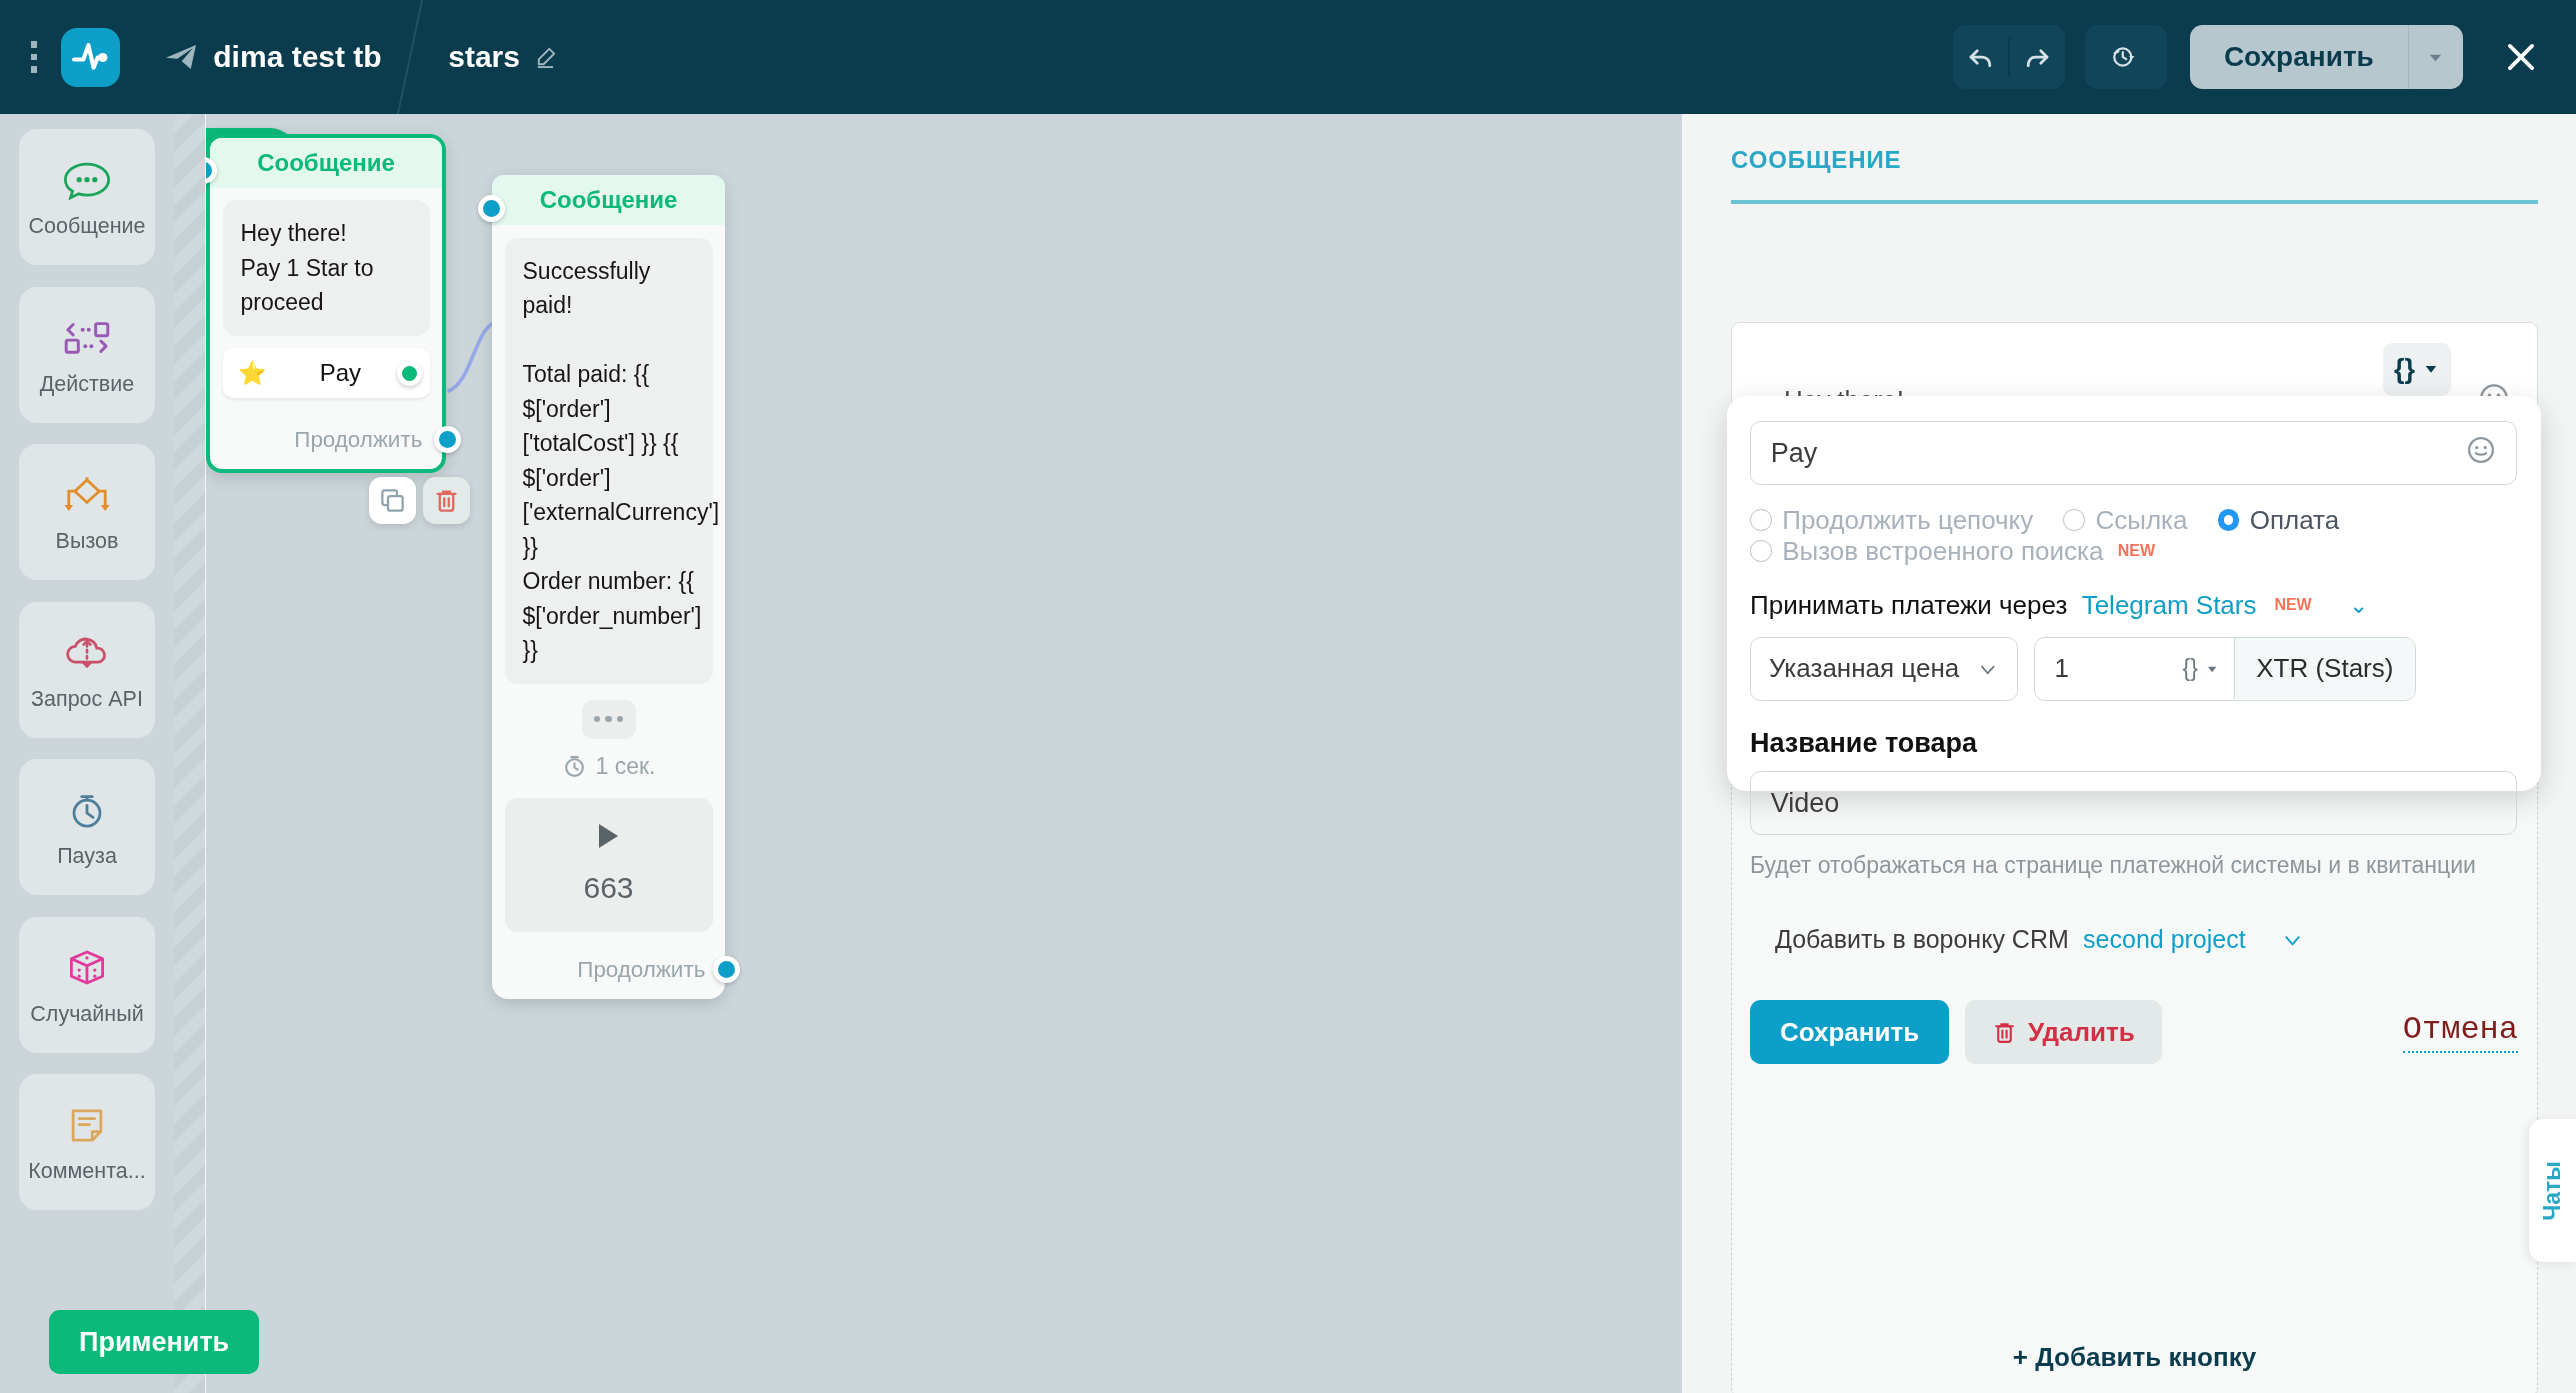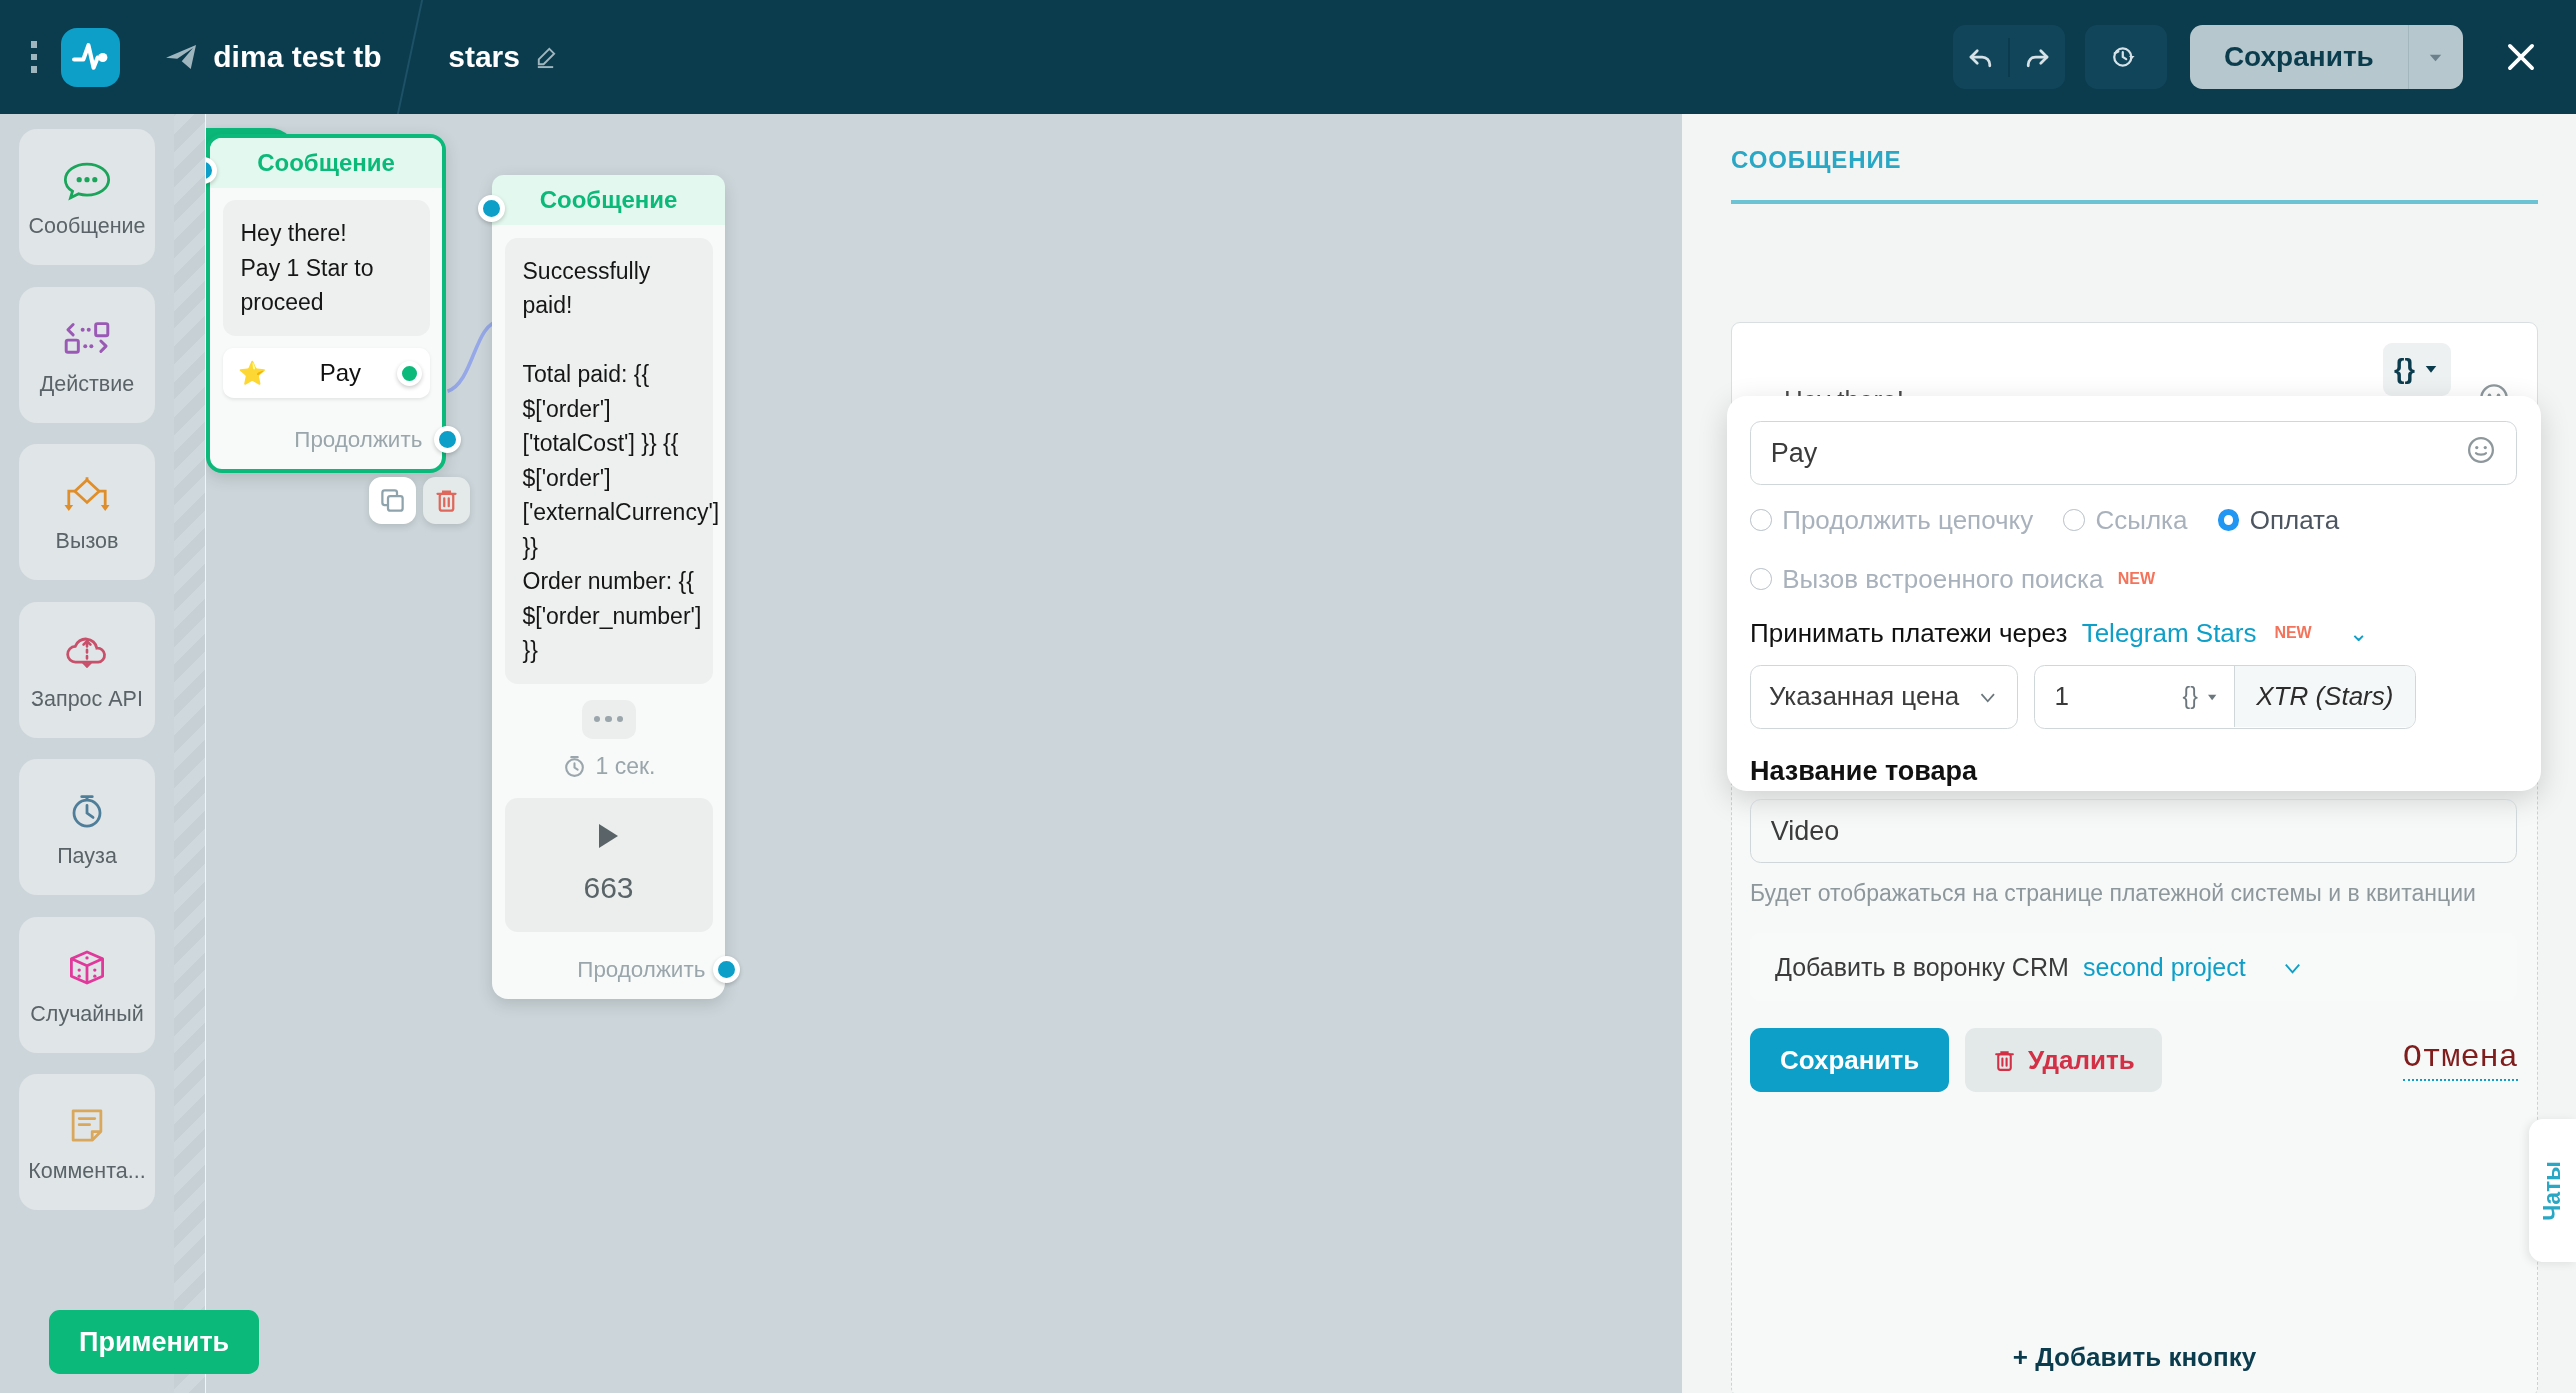--- a/index.html
+++ b/index.html
@@ -271,21 +271,21 @@
   }
   .amount-in {
     width: 199px; height: 61px; display: flex; align-items: center; padding: 0 19.7px;
     font-size: 26px; color: #3b3b3b; position: relative;
   }
   .amount-in .cc { position: absolute; right: 14.3px; display: flex; align-items: center;
                    gap: 7.2px; color: #6b777c; font-size: 23px; }
   .xtr-box {
     height: 61px; display: flex; align-items: center; padding: 0 21.5px;
     background: #f5f8f8; border-left: 1.8px solid #d0d7d9;
-    font-size: 26px; color: #2c2c2c; font-style: italic;
+    font-size: 26px; color: #2c2c2c;
   }
   .lbl-strong { font-size: 27px; color: #111; font-weight: bold; margin-top: 27px; }
   .text-input {
     width: 767px; height: 64px; border: 1.8px solid #d0d7d9; border-radius: 10.7px;
     display: flex; align-items: center; padding: 0 19.7px; margin-top: 12.5px;
     font-size: 27px; color: #3b3b3b;
   }
   .hint { font-size: 23px; color: #8d979c; margin-top: 12.5px; line-height: 1.5;
           max-width: 769px; }
   .crm-box {
@@ -624,21 +624,21 @@
       </div>
       <div class="radio">
         <span class="rdot"></span>
         <span>Ссылка</span>
       </div>
       <div class="radio" style="color:#4c5560;">
         <span class="rdot on"></span>
         <span>Оплата</span>
       </div>
     </div>
-    <div class="radio-row" style="margin-top:28px;align-items:flex-end;">
+    <div class="radio-row" style="margin-top:0;align-items:flex-end;">
       <div class="radio">
         <span class="rdot"></span>
         <span>Вызов встроенного поиска</span>
         <span class="badge-new">NEW</span>
       </div>
     </div>
 
     <div class="pay-via">
       <span>Принимать платежи через</span>
       <span class="link">Telegram Stars</span>

